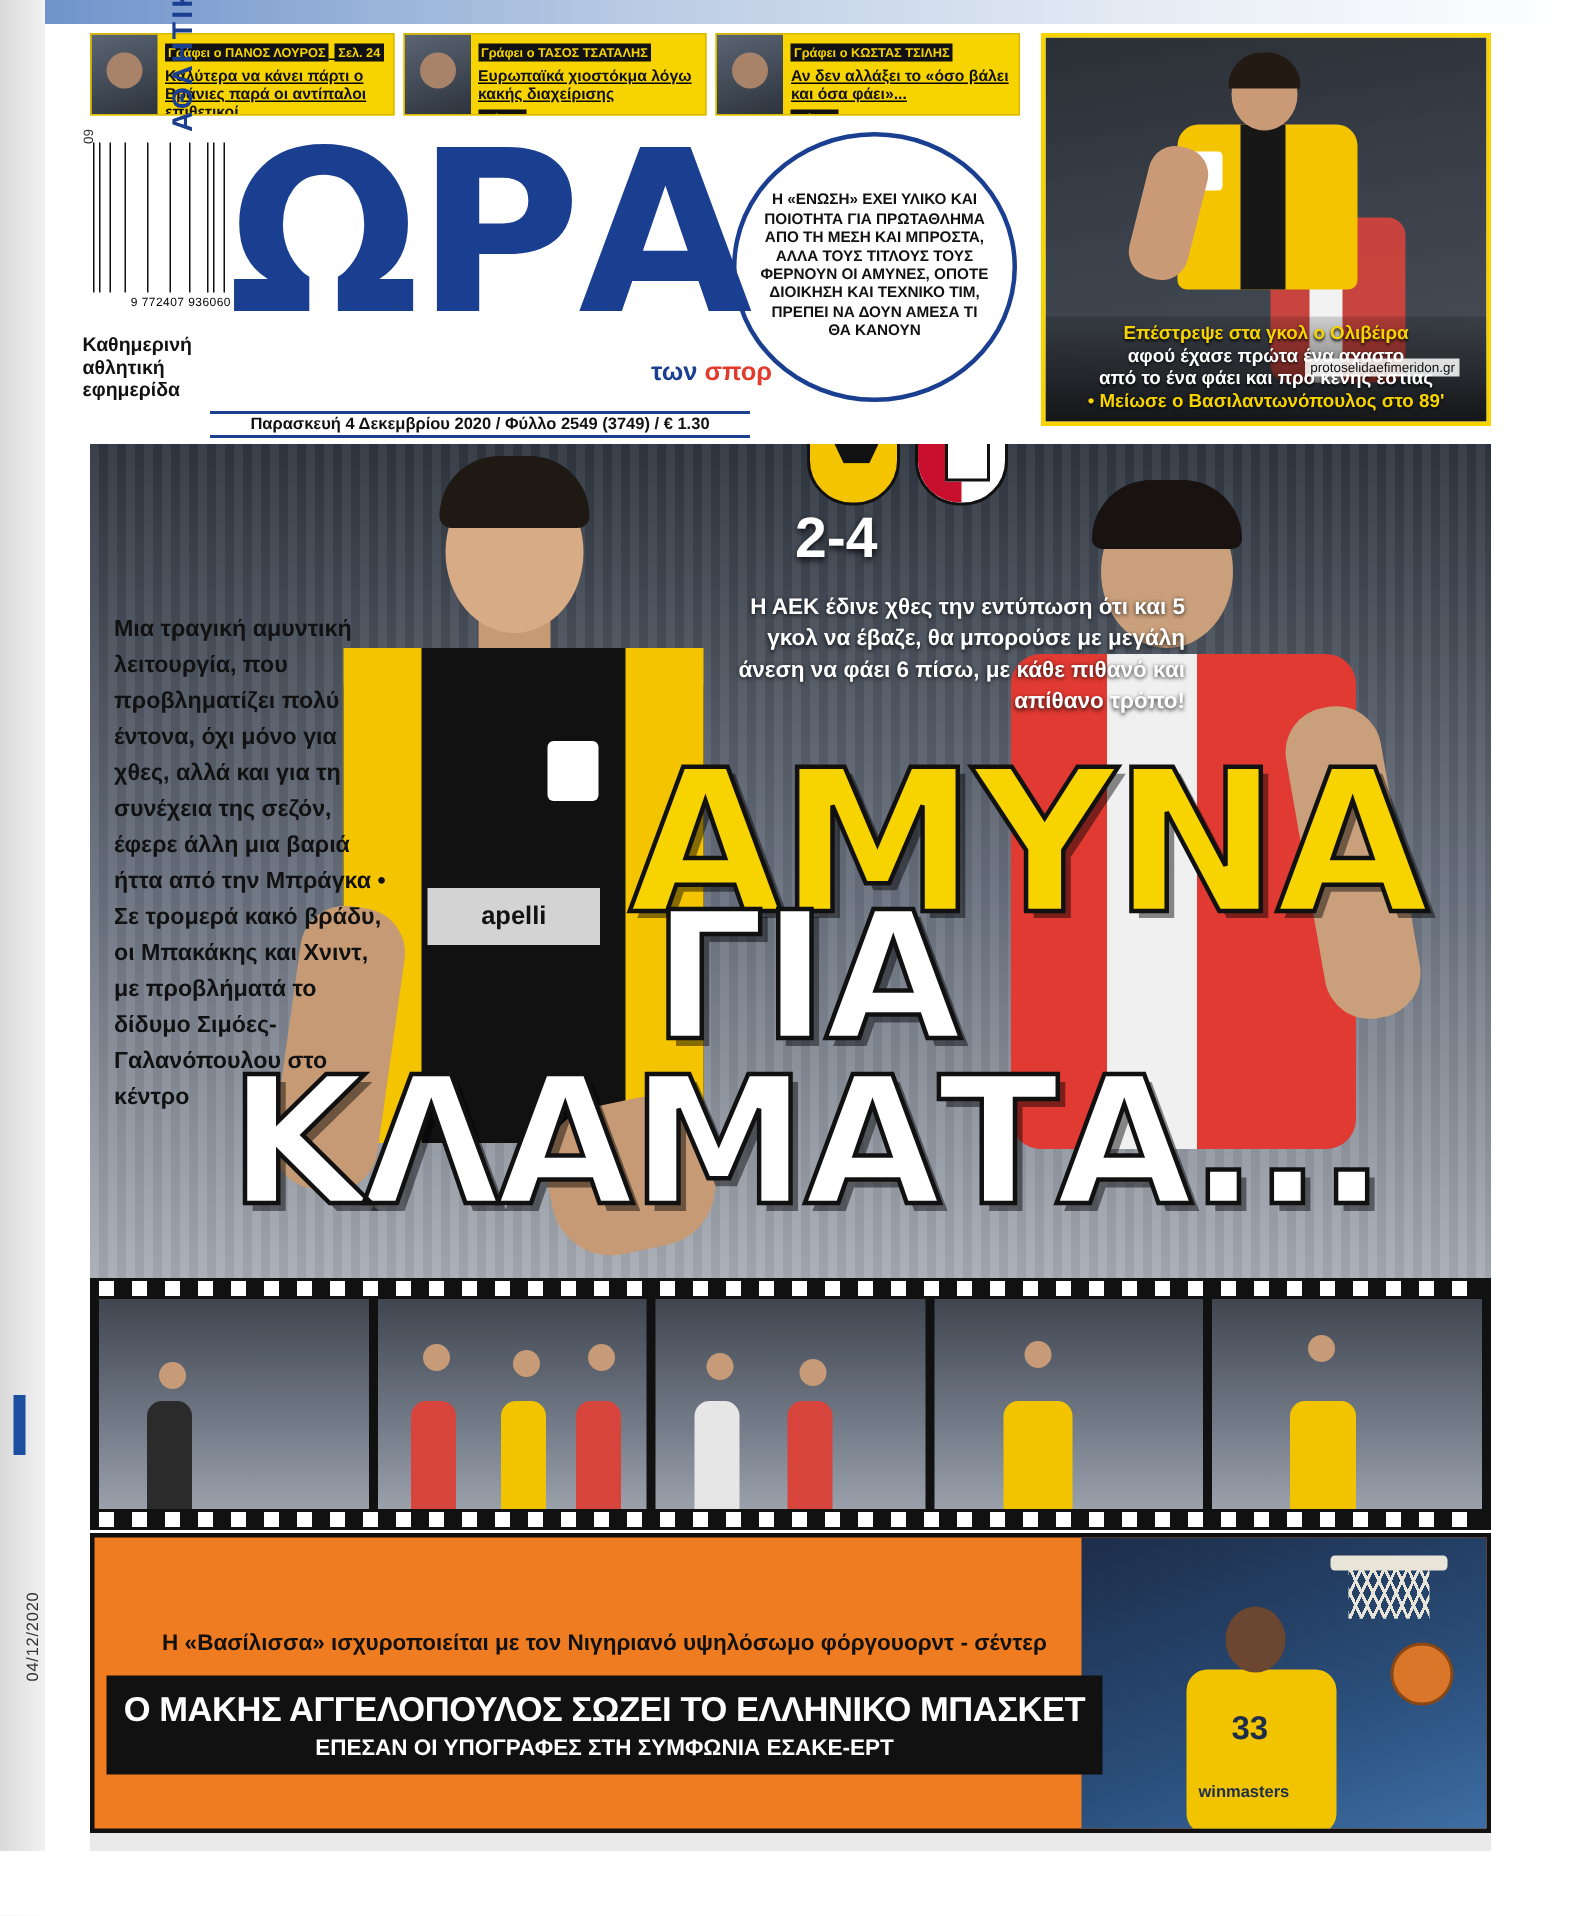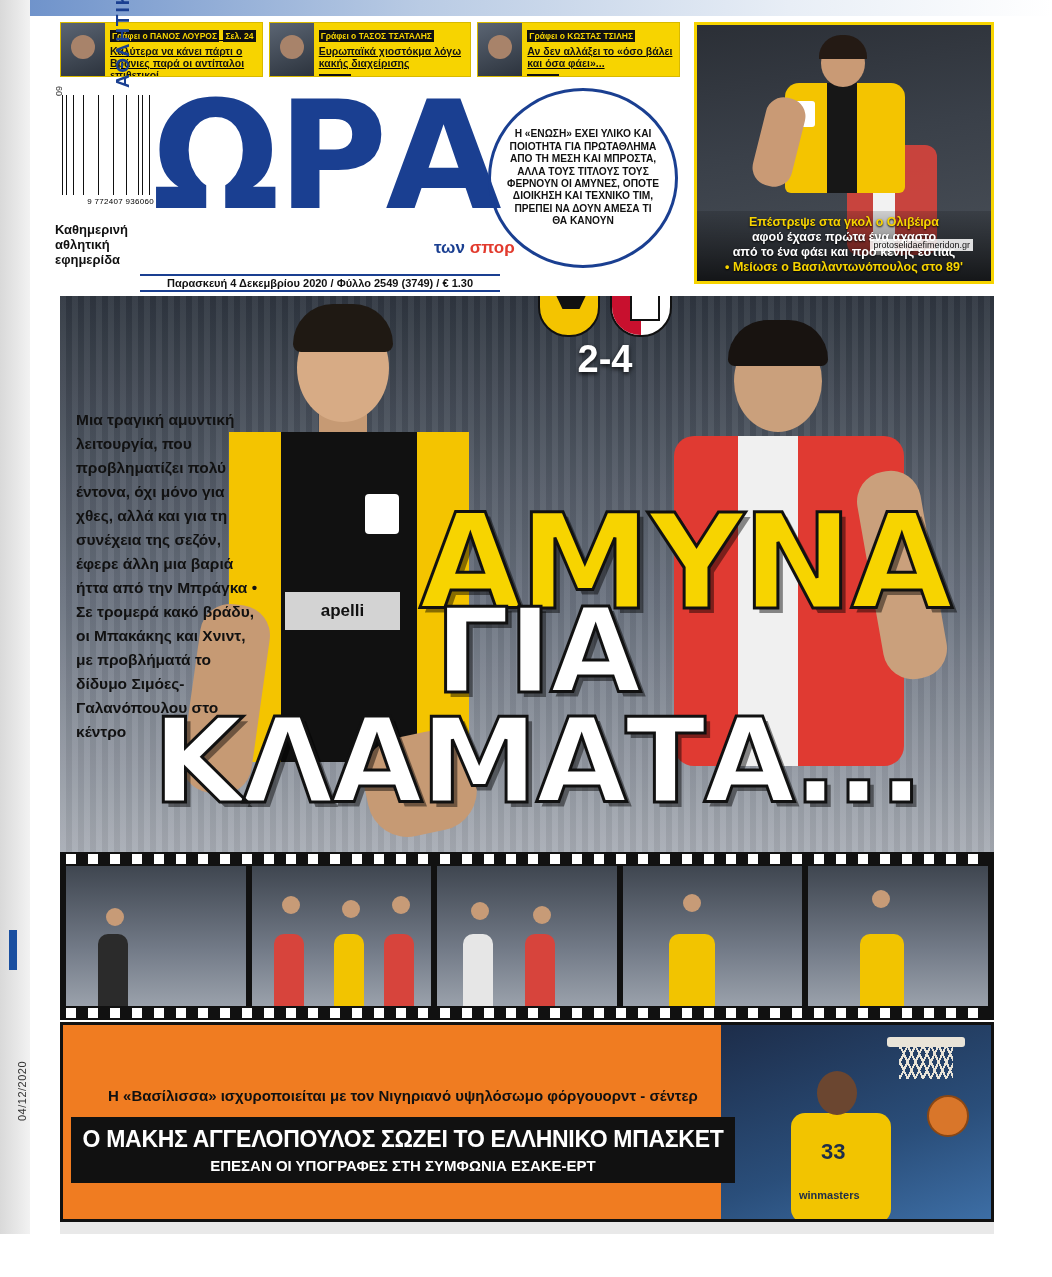--- a/index.html
+++ b/index.html
@@ -220,21 +220,21 @@
   }
   .crest.braga { background: #fff; }
   .crest.braga::before{
     content:""; position:absolute; left:0; top:0; width:50%; height:100%; background:#c8102e;
   }
   .crest.braga::after{
     content:""; position:absolute; left:18px; top:18px; width:26px; height:34px; background:#fff; border:2px solid #111;
   }
   .score {
     position: absolute; left: 470px; top: 42px; width: 150px;
-    text-align: center;
+    text-align: left;
     font-size: 38px; font-weight: bold; color: #fff;
     text-shadow: 0 2px 4px rgba(0,0,0,.8);
   }
 
   .headline1 {
     position: absolute; left: 300px; top: 206px; width: 650px;
     font-size: 132px; line-height: 120px; font-weight: bold;
     color: #f7d400; letter-spacing: -2px;
     text-align: center;
     font-family: "DejaVu Sans", sans-serif;
@@ -514,20 +514,21 @@
       <div class="mp-lp-badge"></div>
       <div class="mp-lp-arm"></div>
       <div class="mp-lp-hand"></div>
       <div class="mp-lp-head"></div>
       <div class="mp-lp-hair"></div>
     </div>
 
     <div class="mp-sponsor">apelli</div>
 
     <div class="mp-left-text">Μια τραγική αμυντική λειτουργία, που προβληματίζει πολύ έντονα, όχι μόνο για χθες, αλλά και για τη συνέχεια της σεζόν, έφερε άλλη μια βαριά ήττα από την Μπράγκα • Σε τρομερά κακό βράδυ, οι Μπακάκης και Χνιντ, με προβλήματά το δίδυμο Σιμόες-Γαλανόπουλου στο κέντρο</div>
+    <div class="mp-head-text">Η ΑΕΚ έδινε χθες την εντύπωση ότι και 5 γκολ να έβαζε, θα μπορούσε με μεγάλη άνεση να φάει 6 πίσω, με κάθε πιθανό και απίθανο τρόπο!</div>
 
     <div class="crests">
       <div class="crest aek"></div>
       <div class="crest braga"></div>
     </div>
     <div class="score">2-4</div>
 
     <div class="headline1">ΑΜΥΝΑ</div>
     <div class="headline2">ΓΙΑ ΚΛΑΜΑΤΑ...</div>
   </div>

